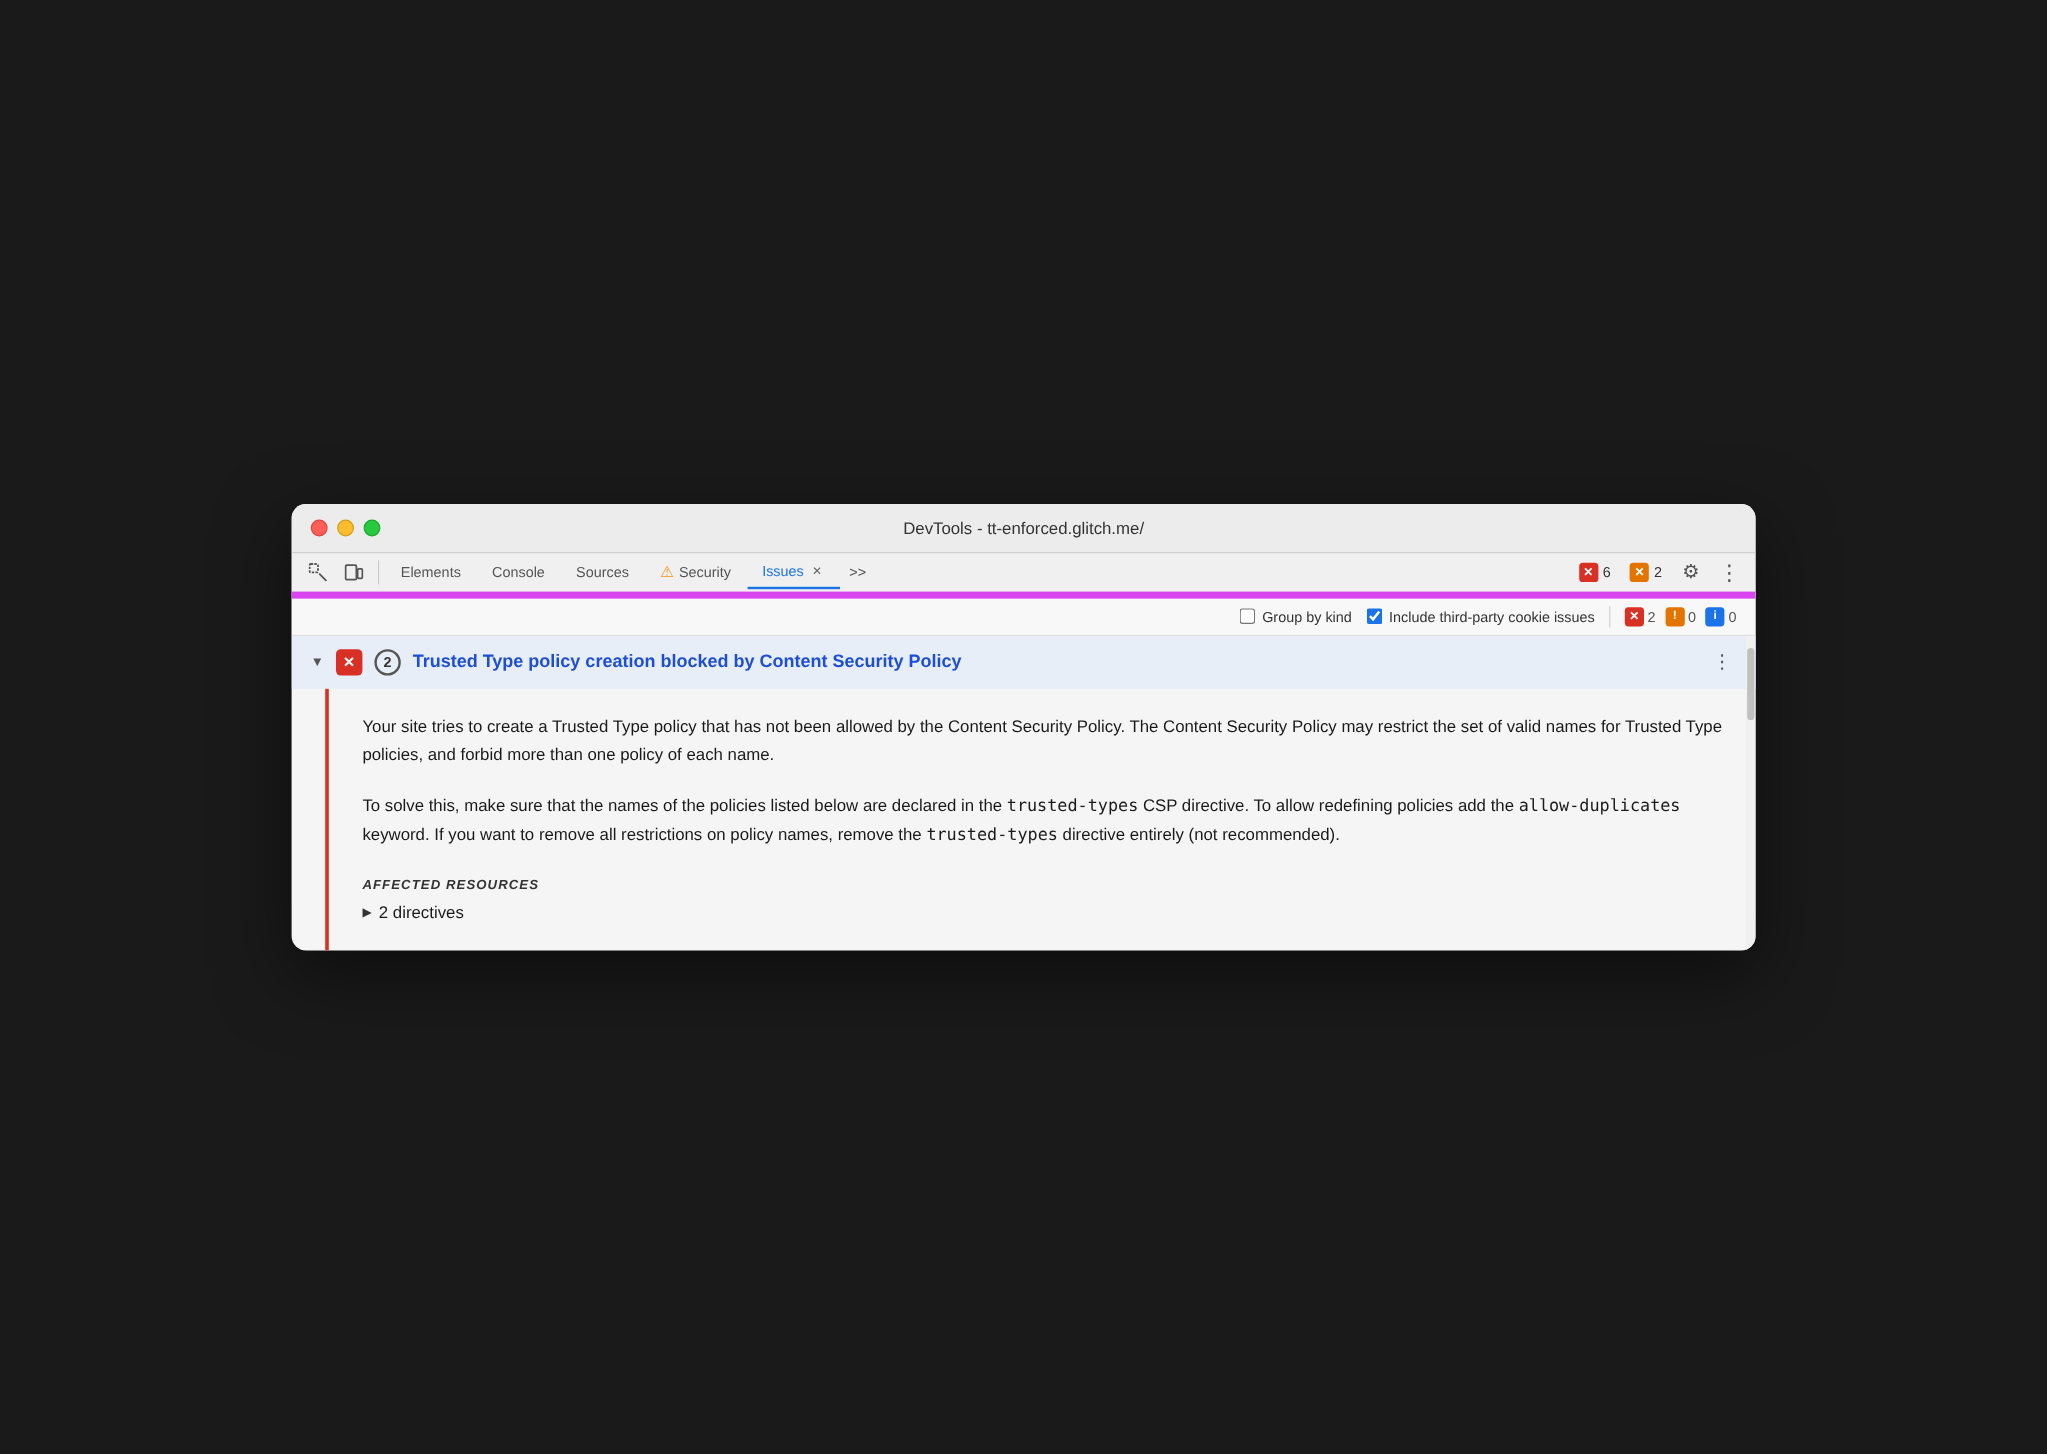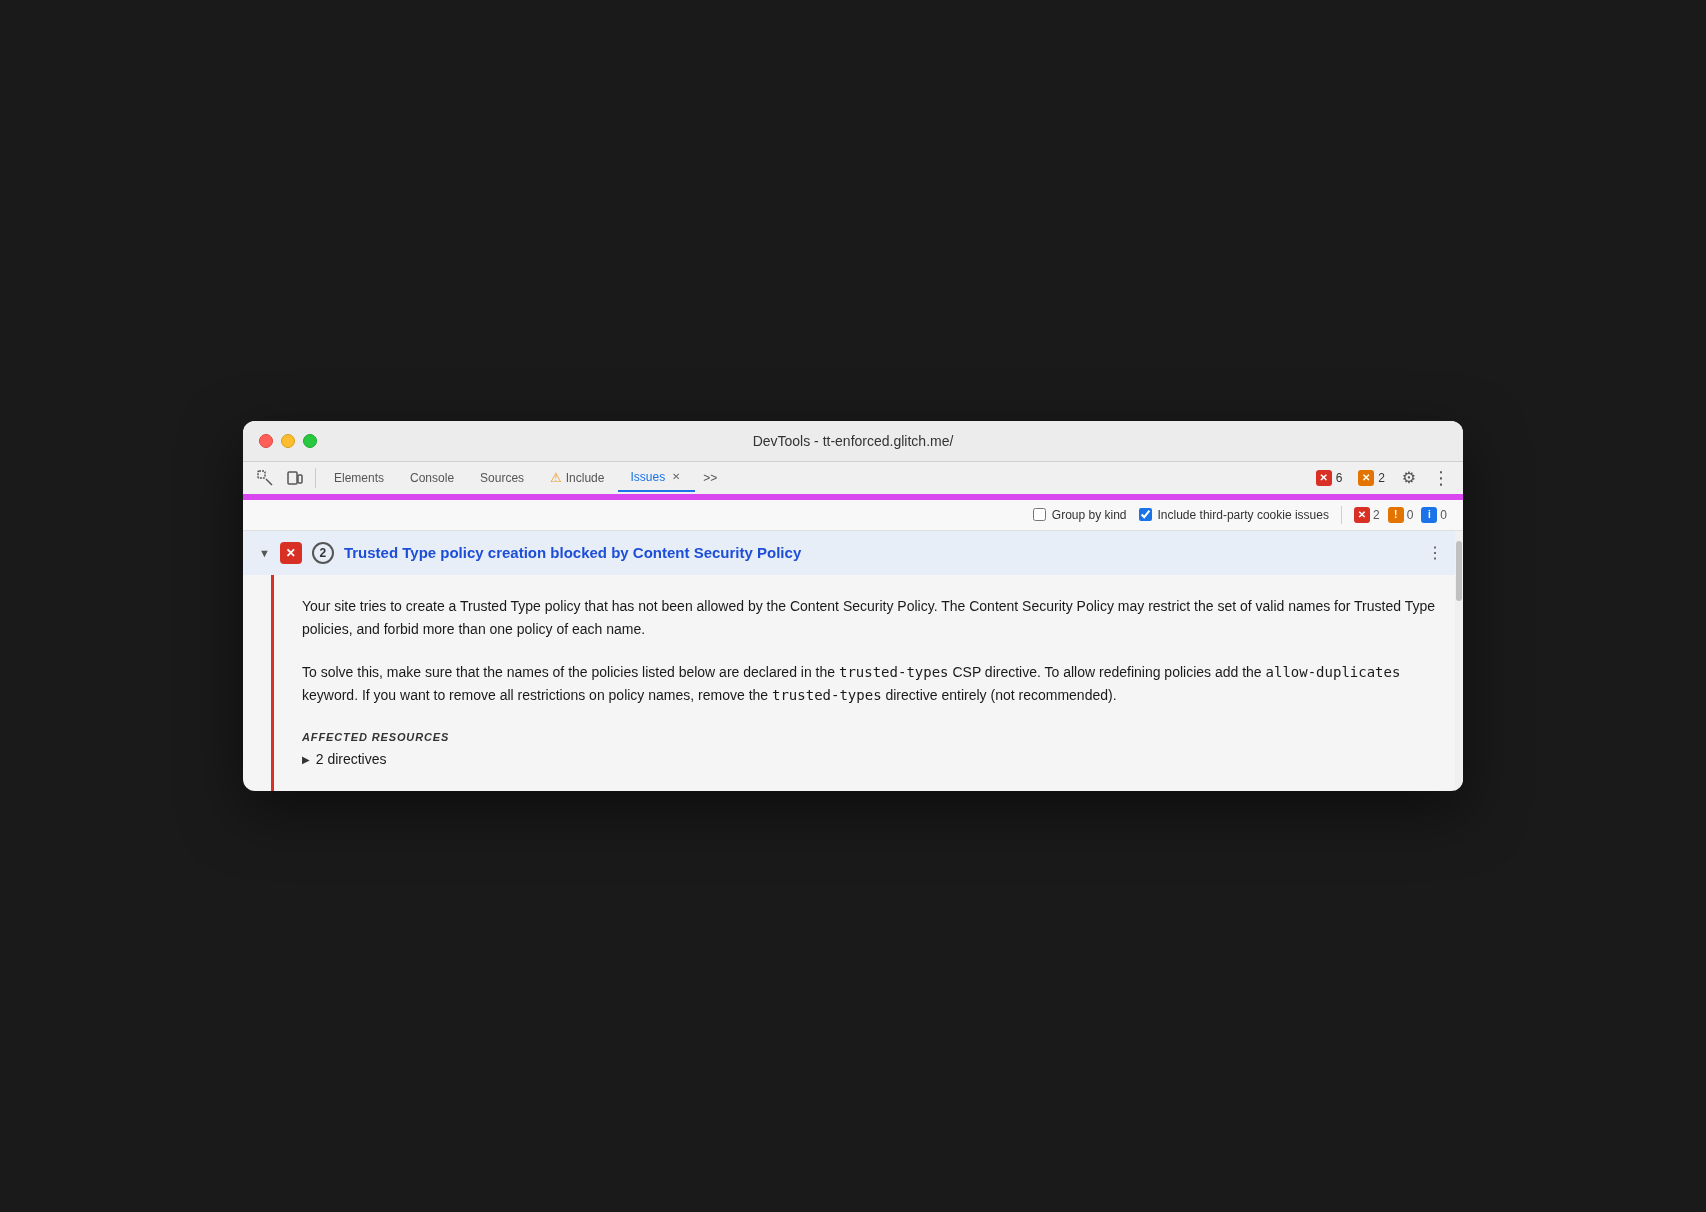--- a/index.html
+++ b/index.html
@@ -338,21 +338,21 @@
       <span>Elements</span>
     </div>
     <div class="tab">
       <span>Console</span>
     </div>
     <div class="tab">
       <span>Sources</span>
     </div>
     <div class="tab" style="color:#555;">
       <span class="network-warning">⚠</span>
-      <span>Include</span>
+      <span>Security</span>
     </div>
     <div class="tab active">
       <span>Issues</span>
       <span class="tab-close">✕</span>
     </div>
     <div class="tab-more">&gt;&gt;</div>
     <div class="toolbar-right">
       <div class="badge badge-error">
         <div class="badge-icon-red">✕</div>
         <span>6</span>

